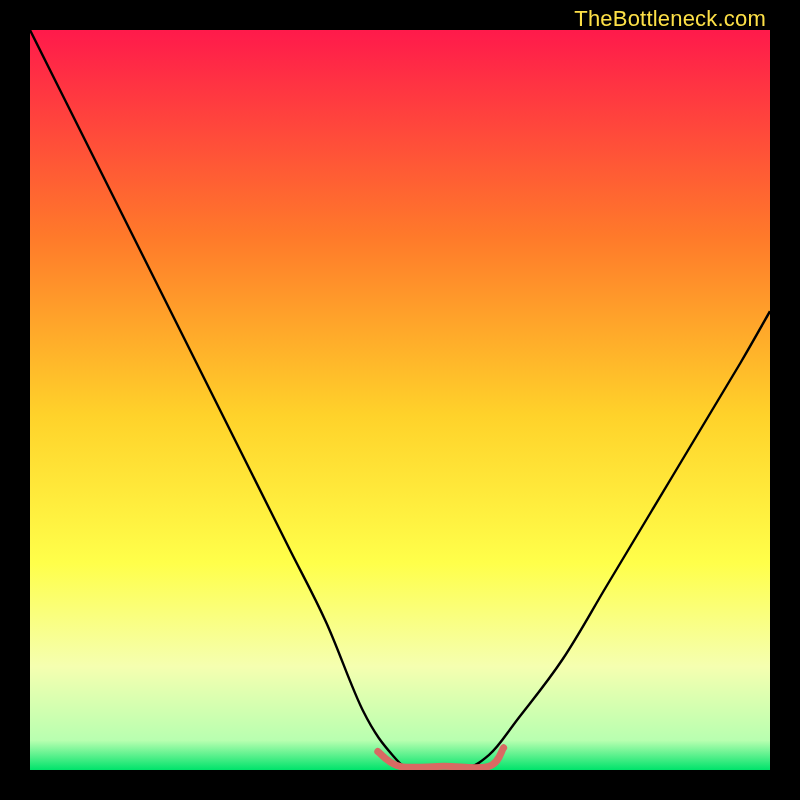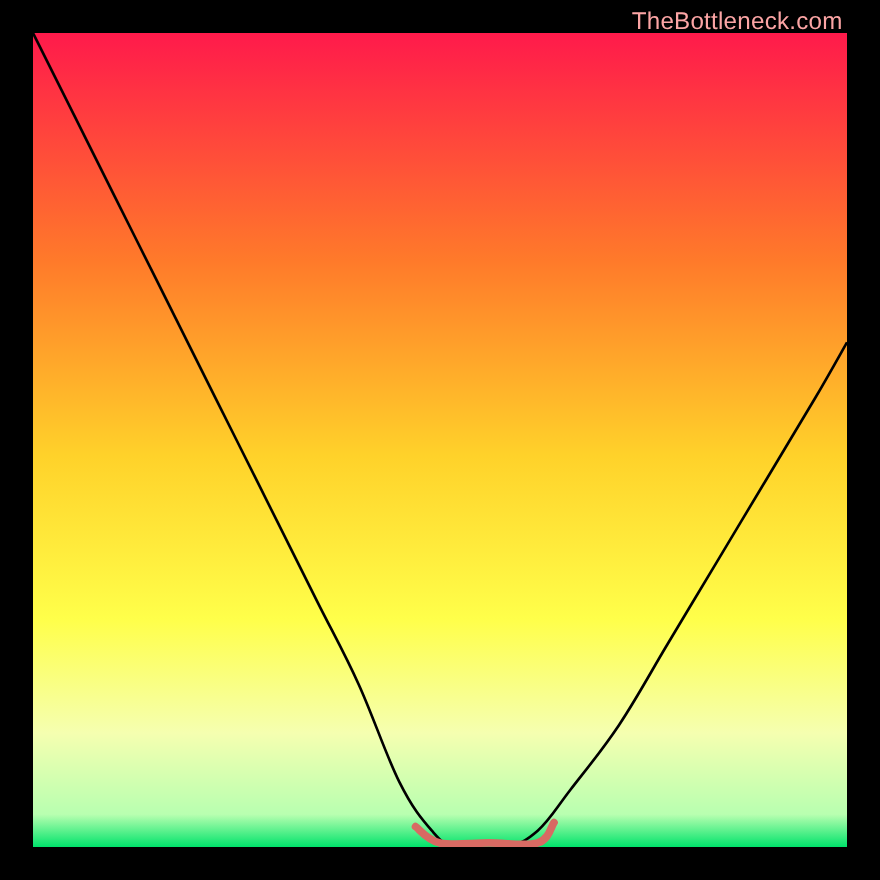--- a/index.html
+++ b/index.html
@@ -28,21 +28,21 @@
   .curve-layer {
     position: absolute;
     inset: 0;
     width: 100%;
     height: 100%;
   }
   .watermark {
     position: absolute;
     top: 6px;
     right: 34px;
-    color: #fca5a5;
+    color: #fde047;
     font-size: 22px;
     letter-spacing: 0.2px;
   }
 </style>
 </head>
 <body>
 
 <div class="frame">
   <svg class="gradient-bg" viewBox="0 0 740 740" preserveAspectRatio="none">
     <defs>

